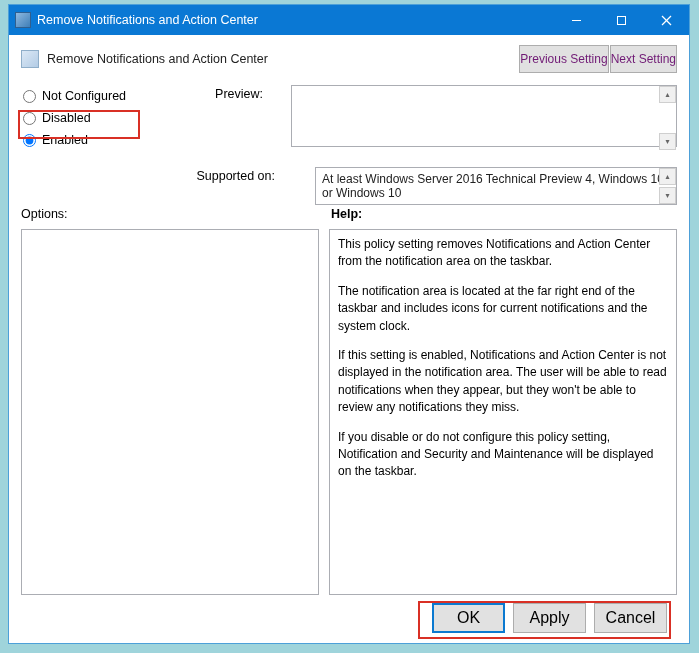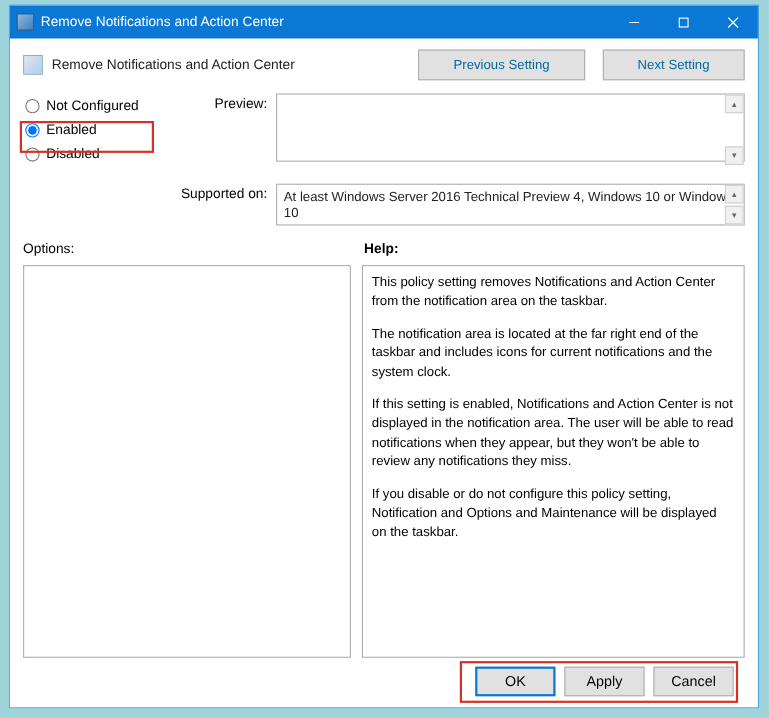--- a/index.html
+++ b/index.html
@@ -56,27 +56,27 @@
     .header-icon {
       width: 18px; height: 18px;
       background: linear-gradient(135deg,#dbe8f5,#b3cce5);
       border: 1px solid #8faec9;
       margin-right: 8px;
     }
     .header-title { flex: 1; font-size: 12.5px; color: #222; }
     .nav-btn {
       background: #e1e1e1;
       border: 1px solid #adadad;
-      padding: 6px 31px;
-      font-size: 12px;
-      margin-left: 16px;
-      color: #0369a1;
-    }
-
-    .config-row { display: flex; margin-bottom: 6px; }
+      padding: 6px 0;
+      font-size: 12px;
+      margin-left: 1px;
+      color: #701a75;
+    }
+
+    .config-row { display: flex; margin-bottom: 6px; gap: 20px; }
     .radio-col {
       width: 140px;
       position: relative;
     }
     .radio-item {
       display: flex;
       align-items: center;
       padding: 4px 2px;
       font-size: 12.5px;
     }
@@ -114,32 +114,32 @@
       right: 1px;
       width: 17px; height: 17px;
       background: #f0f0f0;
       border: 1px solid #cfcfcf;
       font-size: 8px; color: #666;
       display:flex;align-items:center;justify-content:center;
     }
     .scroll-up { top: 1px; }
     .scroll-down { bottom: 1px; }
 
-    .supported-row { display:flex; margin-top:10px; }
+    .supported-row { display:flex; margin-top:10px;gap:32px; }
     .supported-box {
       width: 100%;
       height: 38px;
       border: 1px solid #abadb3;
       padding: 4px 6px;
       font-size: 12px;
       color: #222;
       position: relative;
     }
 
-    .mid-labels { display:flex; margin-top:14px; }
+    .mid-labels { display:flex; margin-top:2px; }
     .options-label { width: 310px; font-size:12.5px; }
     .help-label { flex:1; font-size:12.5px;font-weight:bold; }
 
     .panels { display:flex; margin-top:8px; flex:1;border-radius:32px; }
     .options-panel {
       width: 298px;
       border: 1px solid #abadb3;
       margin-right: 10px;
       background:#fff;
     }
@@ -162,21 +162,21 @@
       position: relative;
     }
     .hl-footer {
       right: 6px; bottom: 4px; width: 253px; height: 38px;
     }
     .btn {
       width: 73px;
       padding: 5px 0;
       background: #e1e1e1;
       border: 1px solid #adadad;
-      font-size: 13px;
+      font-size: 16px;
       text-align:center;
     }
     .btn-primary { border: 2px solid #0b79d0; padding:4px 0; }
   </style>
 </head>
 <body>
 
 <div class="window">
 
   <div class="titlebar">
@@ -211,26 +211,26 @@
       <button class="nav-btn">Next Setting</button>
     </div>
 
     <div class="config-row">
       <div class="radio-col">
         <label class="radio-item">
           <input type="radio" name="state" style="">
           <span>Not Configured</span>
         </label>
         <label class="radio-item">
+          <input type="radio" name="state" style="">
+          <span>Disabled</span>
+        </label>
+        <label class="radio-item">
           <input type="radio" name="state" checked="" style="">
           <span>Enabled</span>
-        </label>
-        <label class="radio-item">
-          <input type="radio" name="state" style="">
-          <span>Disabled</span>
         </label>
         <div class="highlight-box hl-enabled"></div>
       </div>
 
       <div class="label-col">Preview:</div>
       <div class="field-col scrollbar-wrap">
         <textarea class="textarea-box" style=""></textarea>
         <div class="scroll-up">▴</div>
         <div class="scroll-down">▾</div>
       </div>
@@ -250,21 +250,21 @@
       <div class="options-label">Options:</div>
       <div class="help-label">Help:</div>
     </div>
 
     <div class="panels">
       <div class="options-panel"></div>
       <div class="help-panel">
         <p>This policy setting removes Notifications and Action Center from the notification area on the taskbar.</p>
         <p>The notification area is located at the far right end of the taskbar and includes icons for current notifications and the system clock.</p>
         <p>If this setting is enabled, Notifications and Action Center is not displayed in the notification area. The user will be able to read notifications when they appear, but they won't be able to review any notifications they miss.</p>
-        <p>If you disable or do not configure this policy setting, Notification and Options and Maintenance will be displayed on the taskbar.</p>
+        <p>If you disable or do not configure this policy setting, Notification and Security and Maintenance will be displayed on the taskbar.</p>
       </div>
     </div>
 
     <div class="footer">
       <button class="btn btn-primary">OK</button>
       <button class="btn">Apply</button>
       <button class="btn">Cancel</button>
       <div class="highlight-box hl-footer"></div>
     </div>
 

